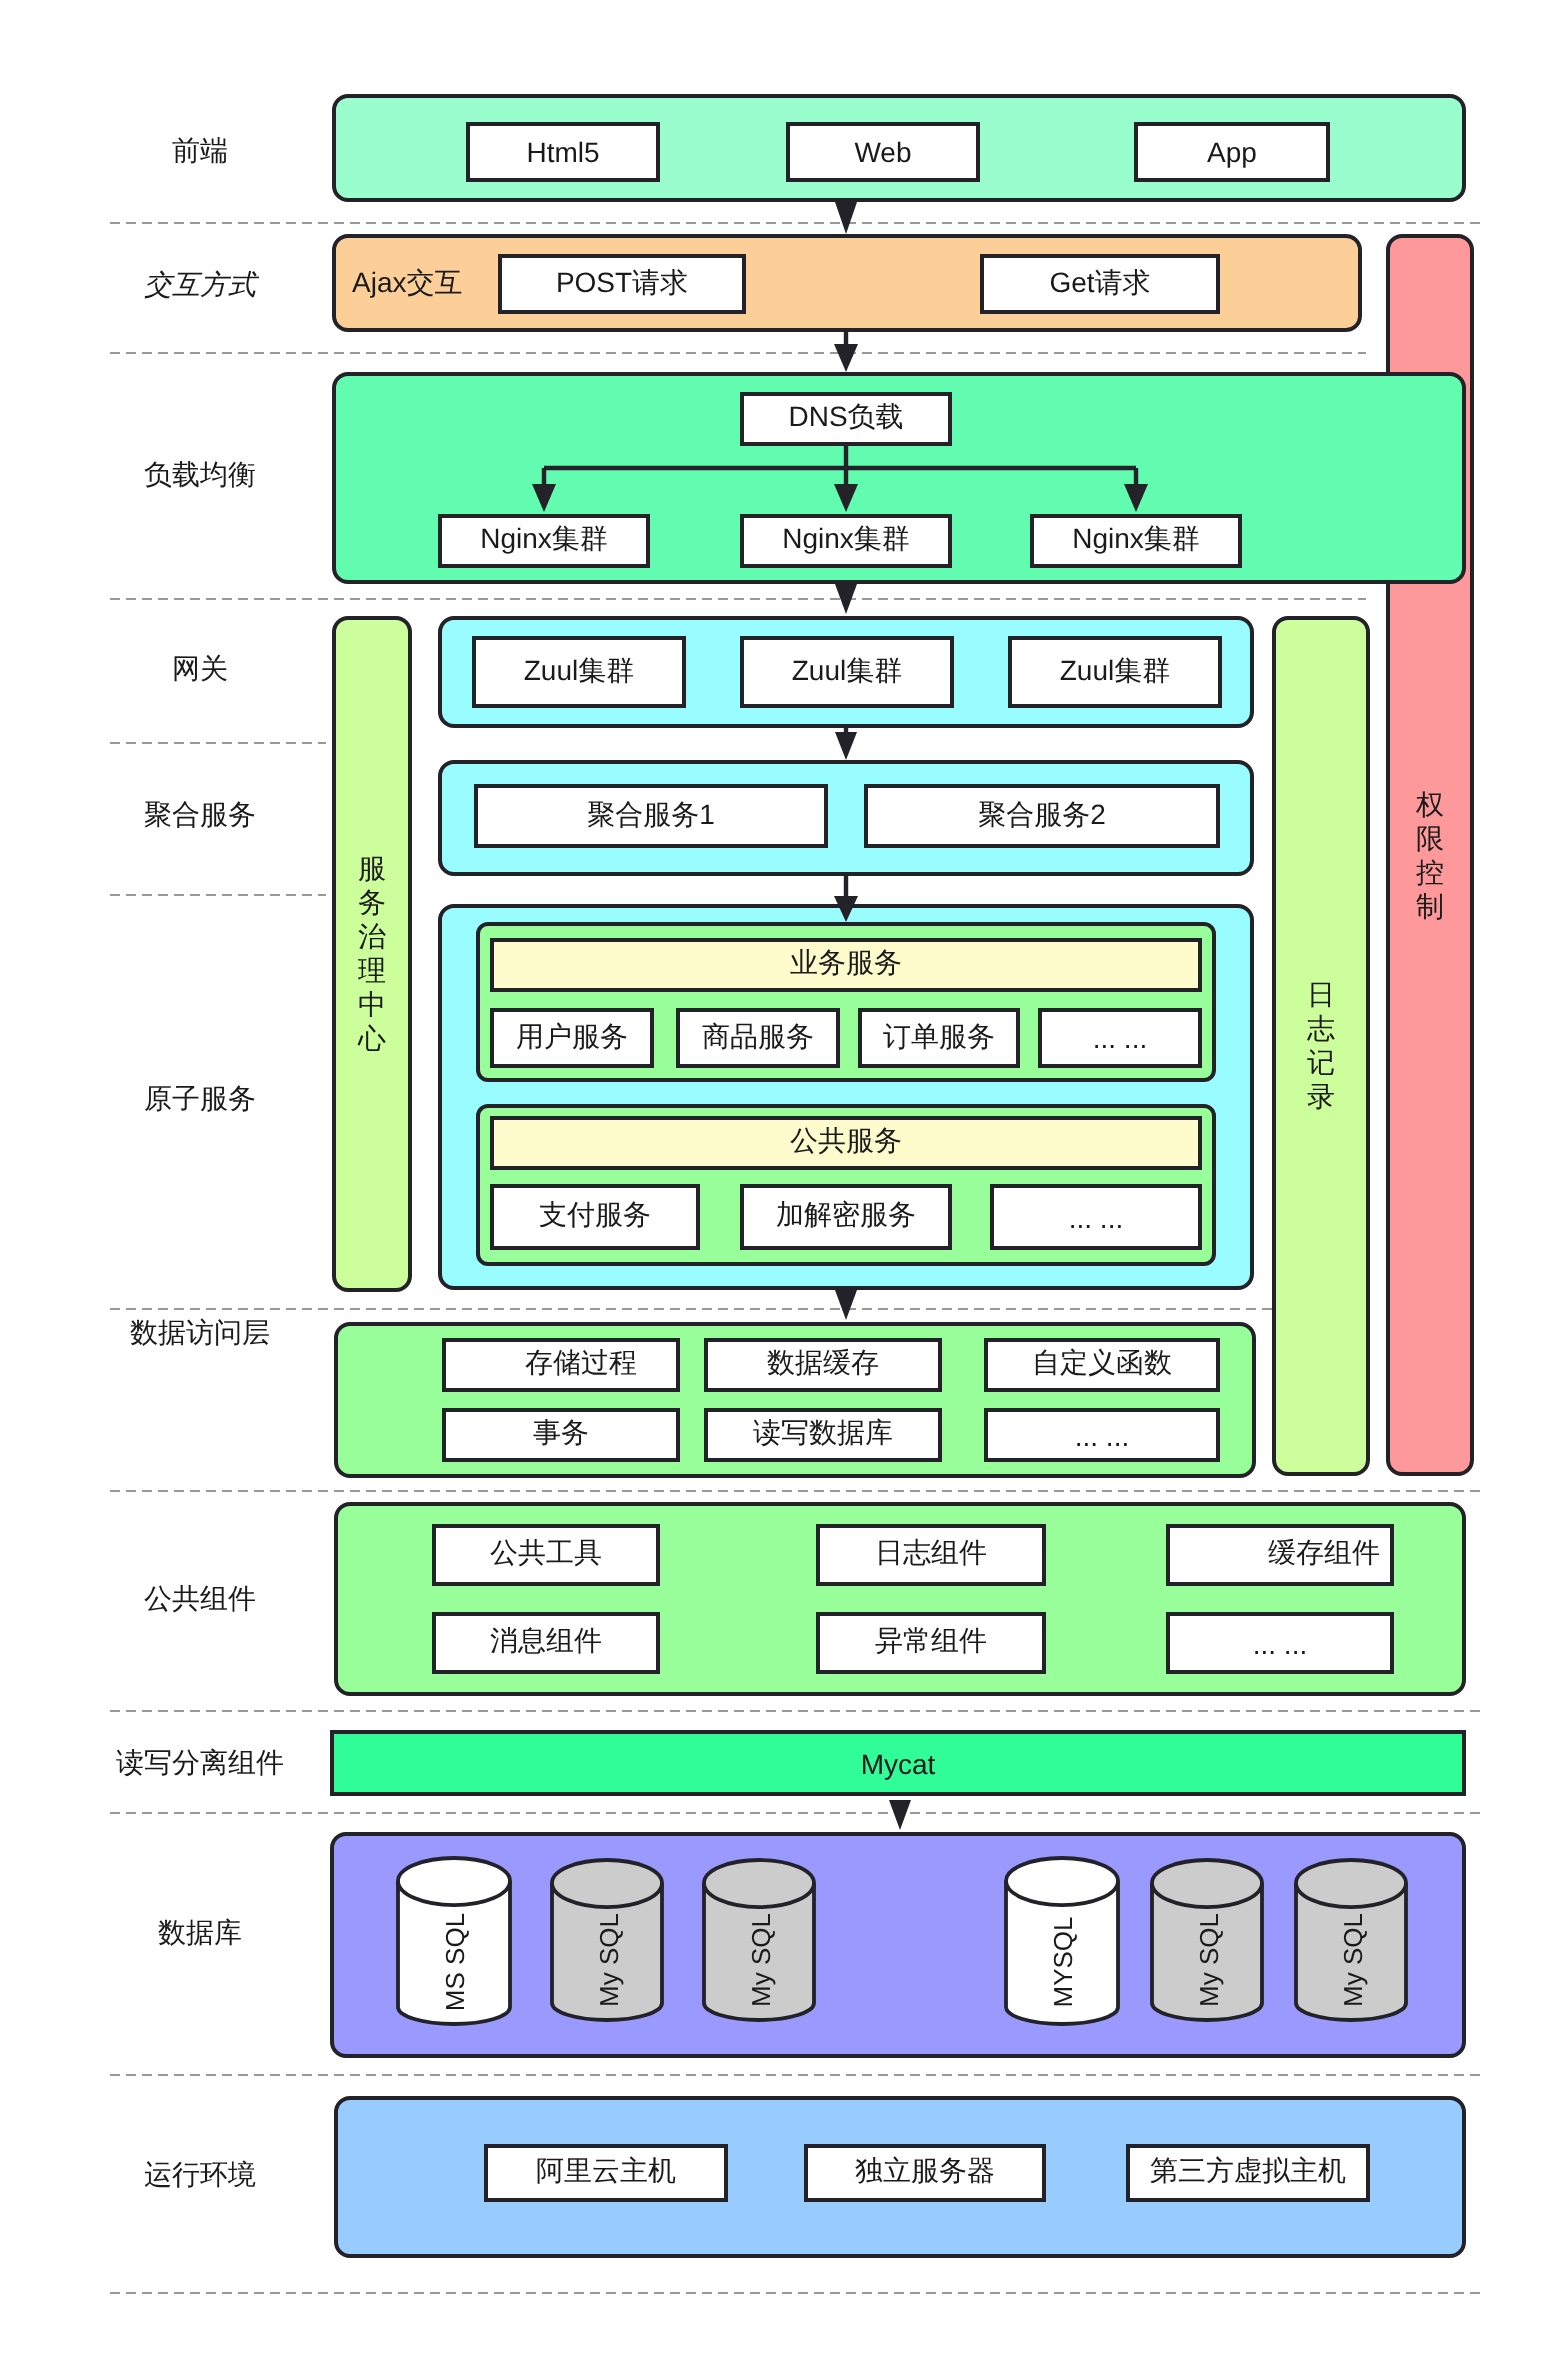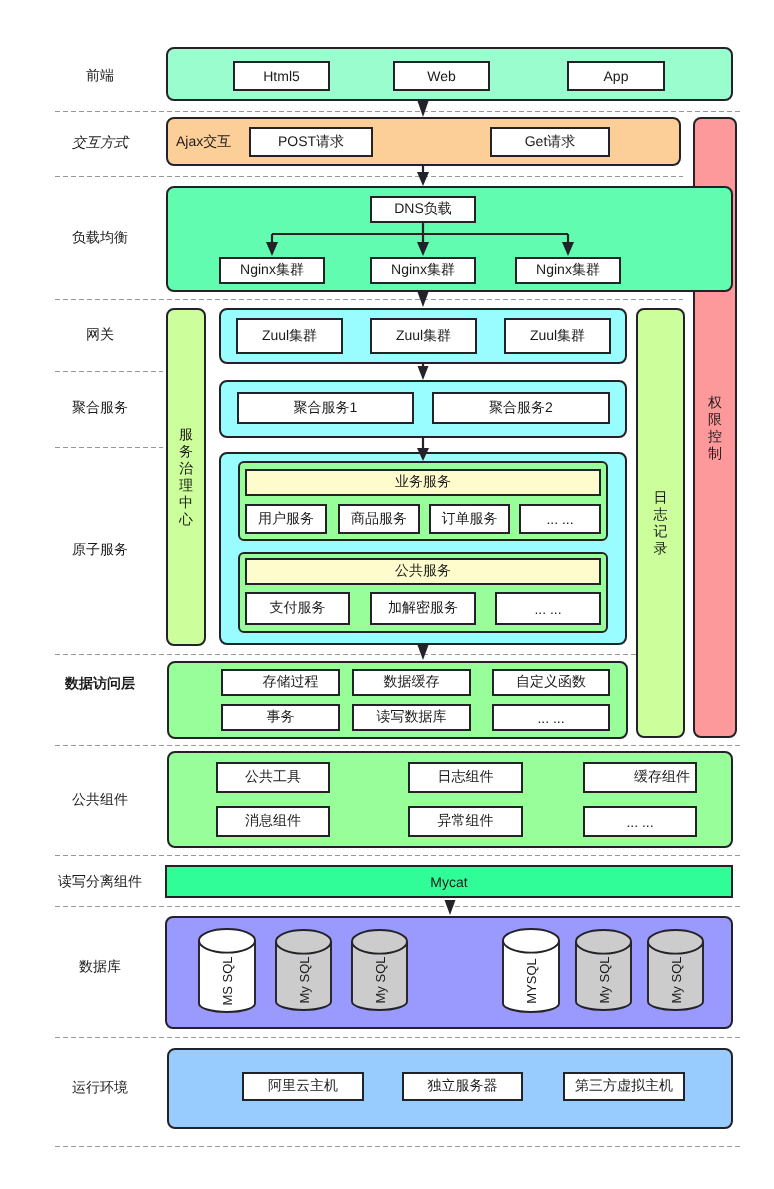--- a/index.html
+++ b/index.html
@@ -23,21 +23,21 @@
 </style>
 </head>
 <body>
 
 <div class="lbl" style="left:20px;top:65px;width:160px;height:22px;font-size:14px;">前端</div>
 <div class="lbl" style="left:20px;top:132px;width:160px;height:22px;font-size:14px;font-style:italic;">交互方式</div>
 <div class="lbl" style="left:20px;top:227px;width:160px;height:22px;font-size:14px;">负载均衡</div>
 <div class="lbl" style="left:20px;top:324px;width:160px;height:22px;font-size:14px;">网关</div>
 <div class="lbl" style="left:20px;top:397px;width:160px;height:22px;font-size:14px;">聚合服务</div>
 <div class="lbl" style="left:20px;top:539px;width:160px;height:22px;font-size:14px;">原子服务</div>
-<div class="lbl" style="left:20px;top:673px;width:160px;height:22px;font-size:14px;font-weight:bold;">数据访问层</div>
+<div class="lbl" style="left:20px;top:656px;width:160px;height:22px;font-size:14px;">数据访问层</div>
 <div class="lbl" style="left:20px;top:789px;width:160px;height:22px;font-size:14px;">公共组件</div>
 <div class="lbl" style="left:20px;top:871px;width:160px;height:22px;font-size:14px;">读写分离组件</div>
 <div class="lbl" style="left:20px;top:956px;width:160px;height:22px;font-size:14px;">数据库</div>
 <div class="lbl" style="left:20px;top:1077px;width:160px;height:22px;font-size:14px;">运行环境</div>
 
 <div class="sep" style="left:55px;top:111px;width:687px;"></div>
 <div class="sep" style="left:55px;top:176px;width:628px;"></div>
 <div class="sep" style="left:55px;top:299px;width:628px;"></div>
 <div class="sep" style="left:55px;top:371px;width:108px;"></div>
 <div class="sep" style="left:55px;top:447px;width:108px;"></div>

